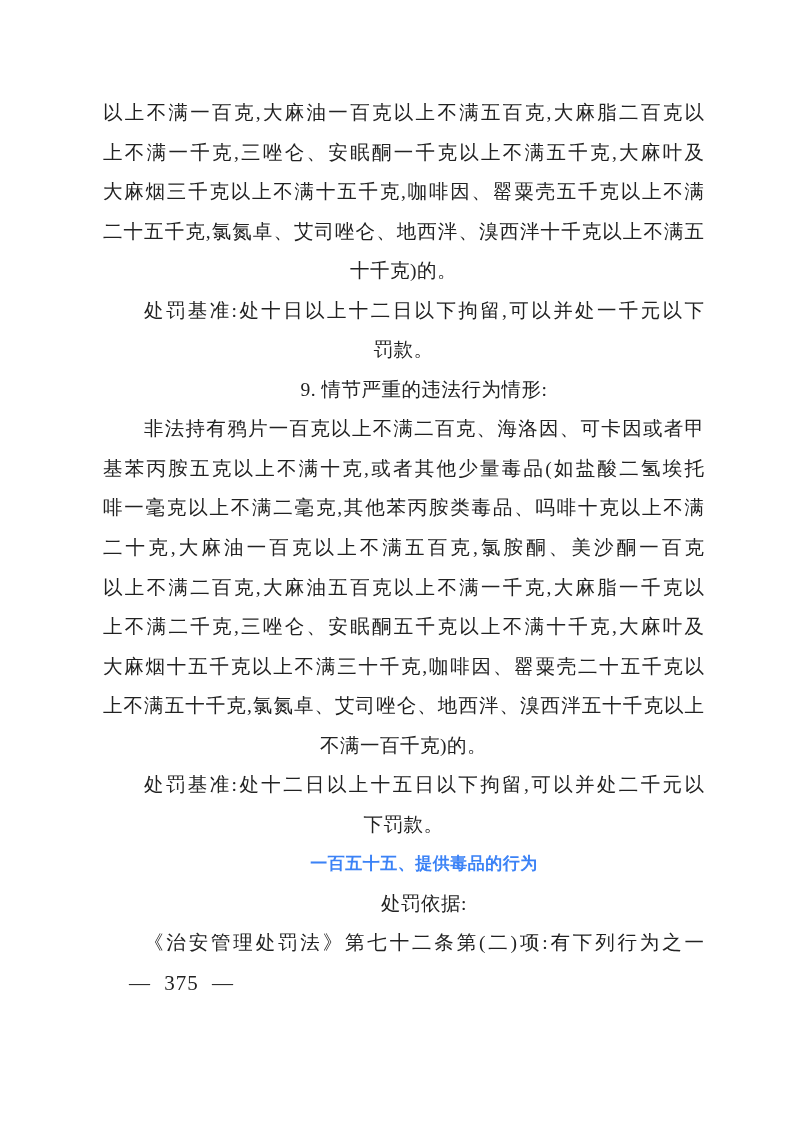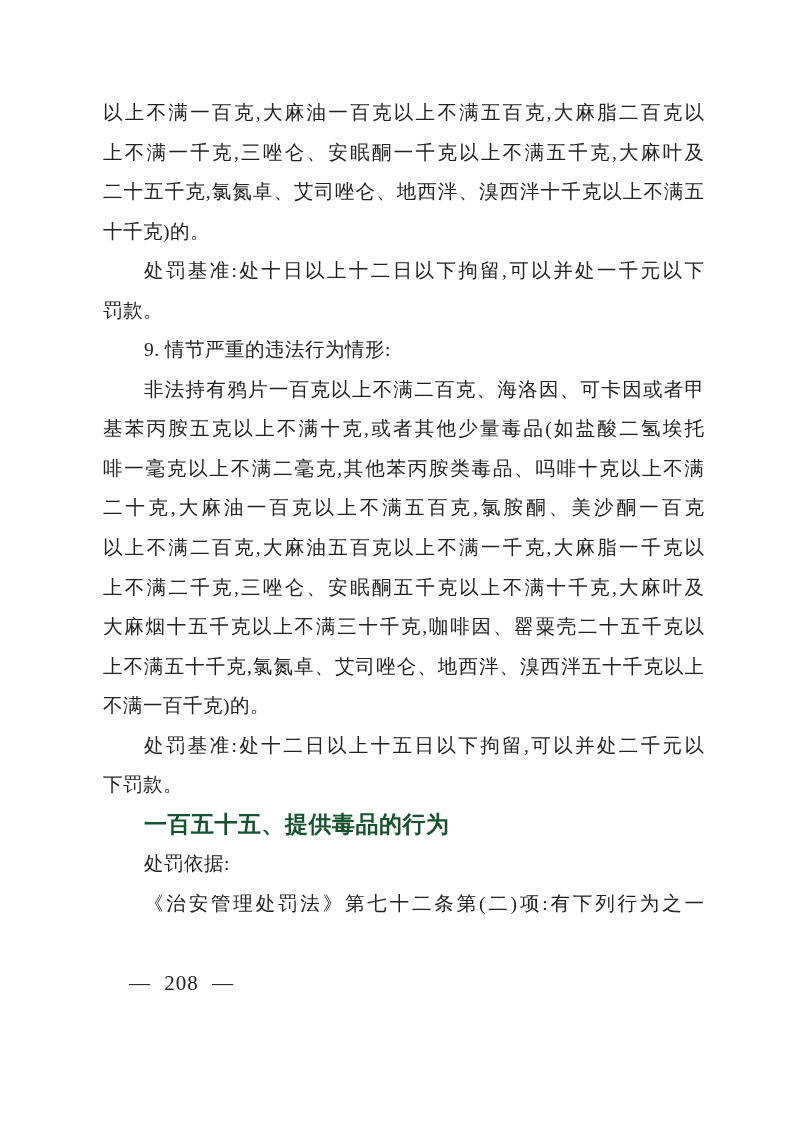--- a/index.html
+++ b/index.html
@@ -20,57 +20,58 @@
     position: absolute;
     left: 103px;
     top: 93px;
     width: 601px;
   }
   .line {
     font-size: 19.5px;
     line-height: 39.55px;
     height: 39.55px;
     overflow: hidden;
-    text-align: left;
+    text-align: center;
     white-space: normal;
     letter-spacing: 0.5px;
   }
   .line.justify {
     text-align: justify;
     text-align-last: justify;
     text-justify: inter-character;
     letter-spacing: 0;
   }
   .line.indent {
     padding-left: 41px;
   }
   .line.heading {
     font-family: "Liberation Sans", "DejaVu Sans", sans-serif;
     font-weight: 700;
-    font-size: 23px;
-    color: #14532d;
+    font-size: 17px;
+    color: #3b82f6;
   }
   .footer {
     position: absolute;
     left: 129px;
     top: 968px;
     font-size: 21px;
     line-height: 30px;
     color: #222222;
     letter-spacing: 1px;
     word-spacing: 7px;
   }
 </style>
 </head>
 <body>
 
 <div class="page">
   <div class="text-block" id="lines-container">
       <div class="line justify">以上不满一百克,大麻油一百克以上不满五百克,大麻脂二百克以</div>
       <div class="line justify">上不满一千克,三唑仑、安眠酮一千克以上不满五千克,大麻叶及</div>
+      <div class="line justify">大麻烟三千克以上不满十五千克,咖啡因、罂粟壳五千克以上不满</div>
       <div class="line justify">二十五千克,氯氮卓、艾司唑仑、地西泮、溴西泮十千克以上不满五</div>
       <div class="line">十千克)的。</div>
       <div class="line indent justify">处罚基准:处十日以上十二日以下拘留,可以并处一千元以下</div>
       <div class="line">罚款。</div>
       <div class="line indent">9. 情节严重的违法行为情形:</div>
       <div class="line indent justify">非法持有鸦片一百克以上不满二百克、海洛因、可卡因或者甲</div>
       <div class="line justify">基苯丙胺五克以上不满十克,或者其他少量毒品(如盐酸二氢埃托</div>
       <div class="line justify">啡一毫克以上不满二毫克,其他苯丙胺类毒品、吗啡十克以上不满</div>
       <div class="line justify">二十克,大麻油一百克以上不满五百克,氯胺酮、美沙酮一百克</div>
       <div class="line justify">以上不满二百克,大麻油五百克以上不满一千克,大麻脂一千克以</div>
@@ -78,15 +79,15 @@
       <div class="line justify">大麻烟十五千克以上不满三十千克,咖啡因、罂粟壳二十五千克以</div>
       <div class="line justify">上不满五十千克,氯氮卓、艾司唑仑、地西泮、溴西泮五十千克以上</div>
       <div class="line">不满一百千克)的。</div>
       <div class="line indent justify">处罚基准:处十二日以上十五日以下拘留,可以并处二千元以</div>
       <div class="line">下罚款。</div>
       <div class="line indent heading">一百五十五、提供毒品的行为</div>
       <div class="line indent">处罚依据:</div>
       <div class="line indent justify">《治安管理处罚法》第七十二条第(二)项:有下列行为之一</div>
     </div>
   <div class="footer">
-    <span>— 208 —</span>
+    <span>— 375 —</span>
   </div>
 </div>
 
 </body></html>

